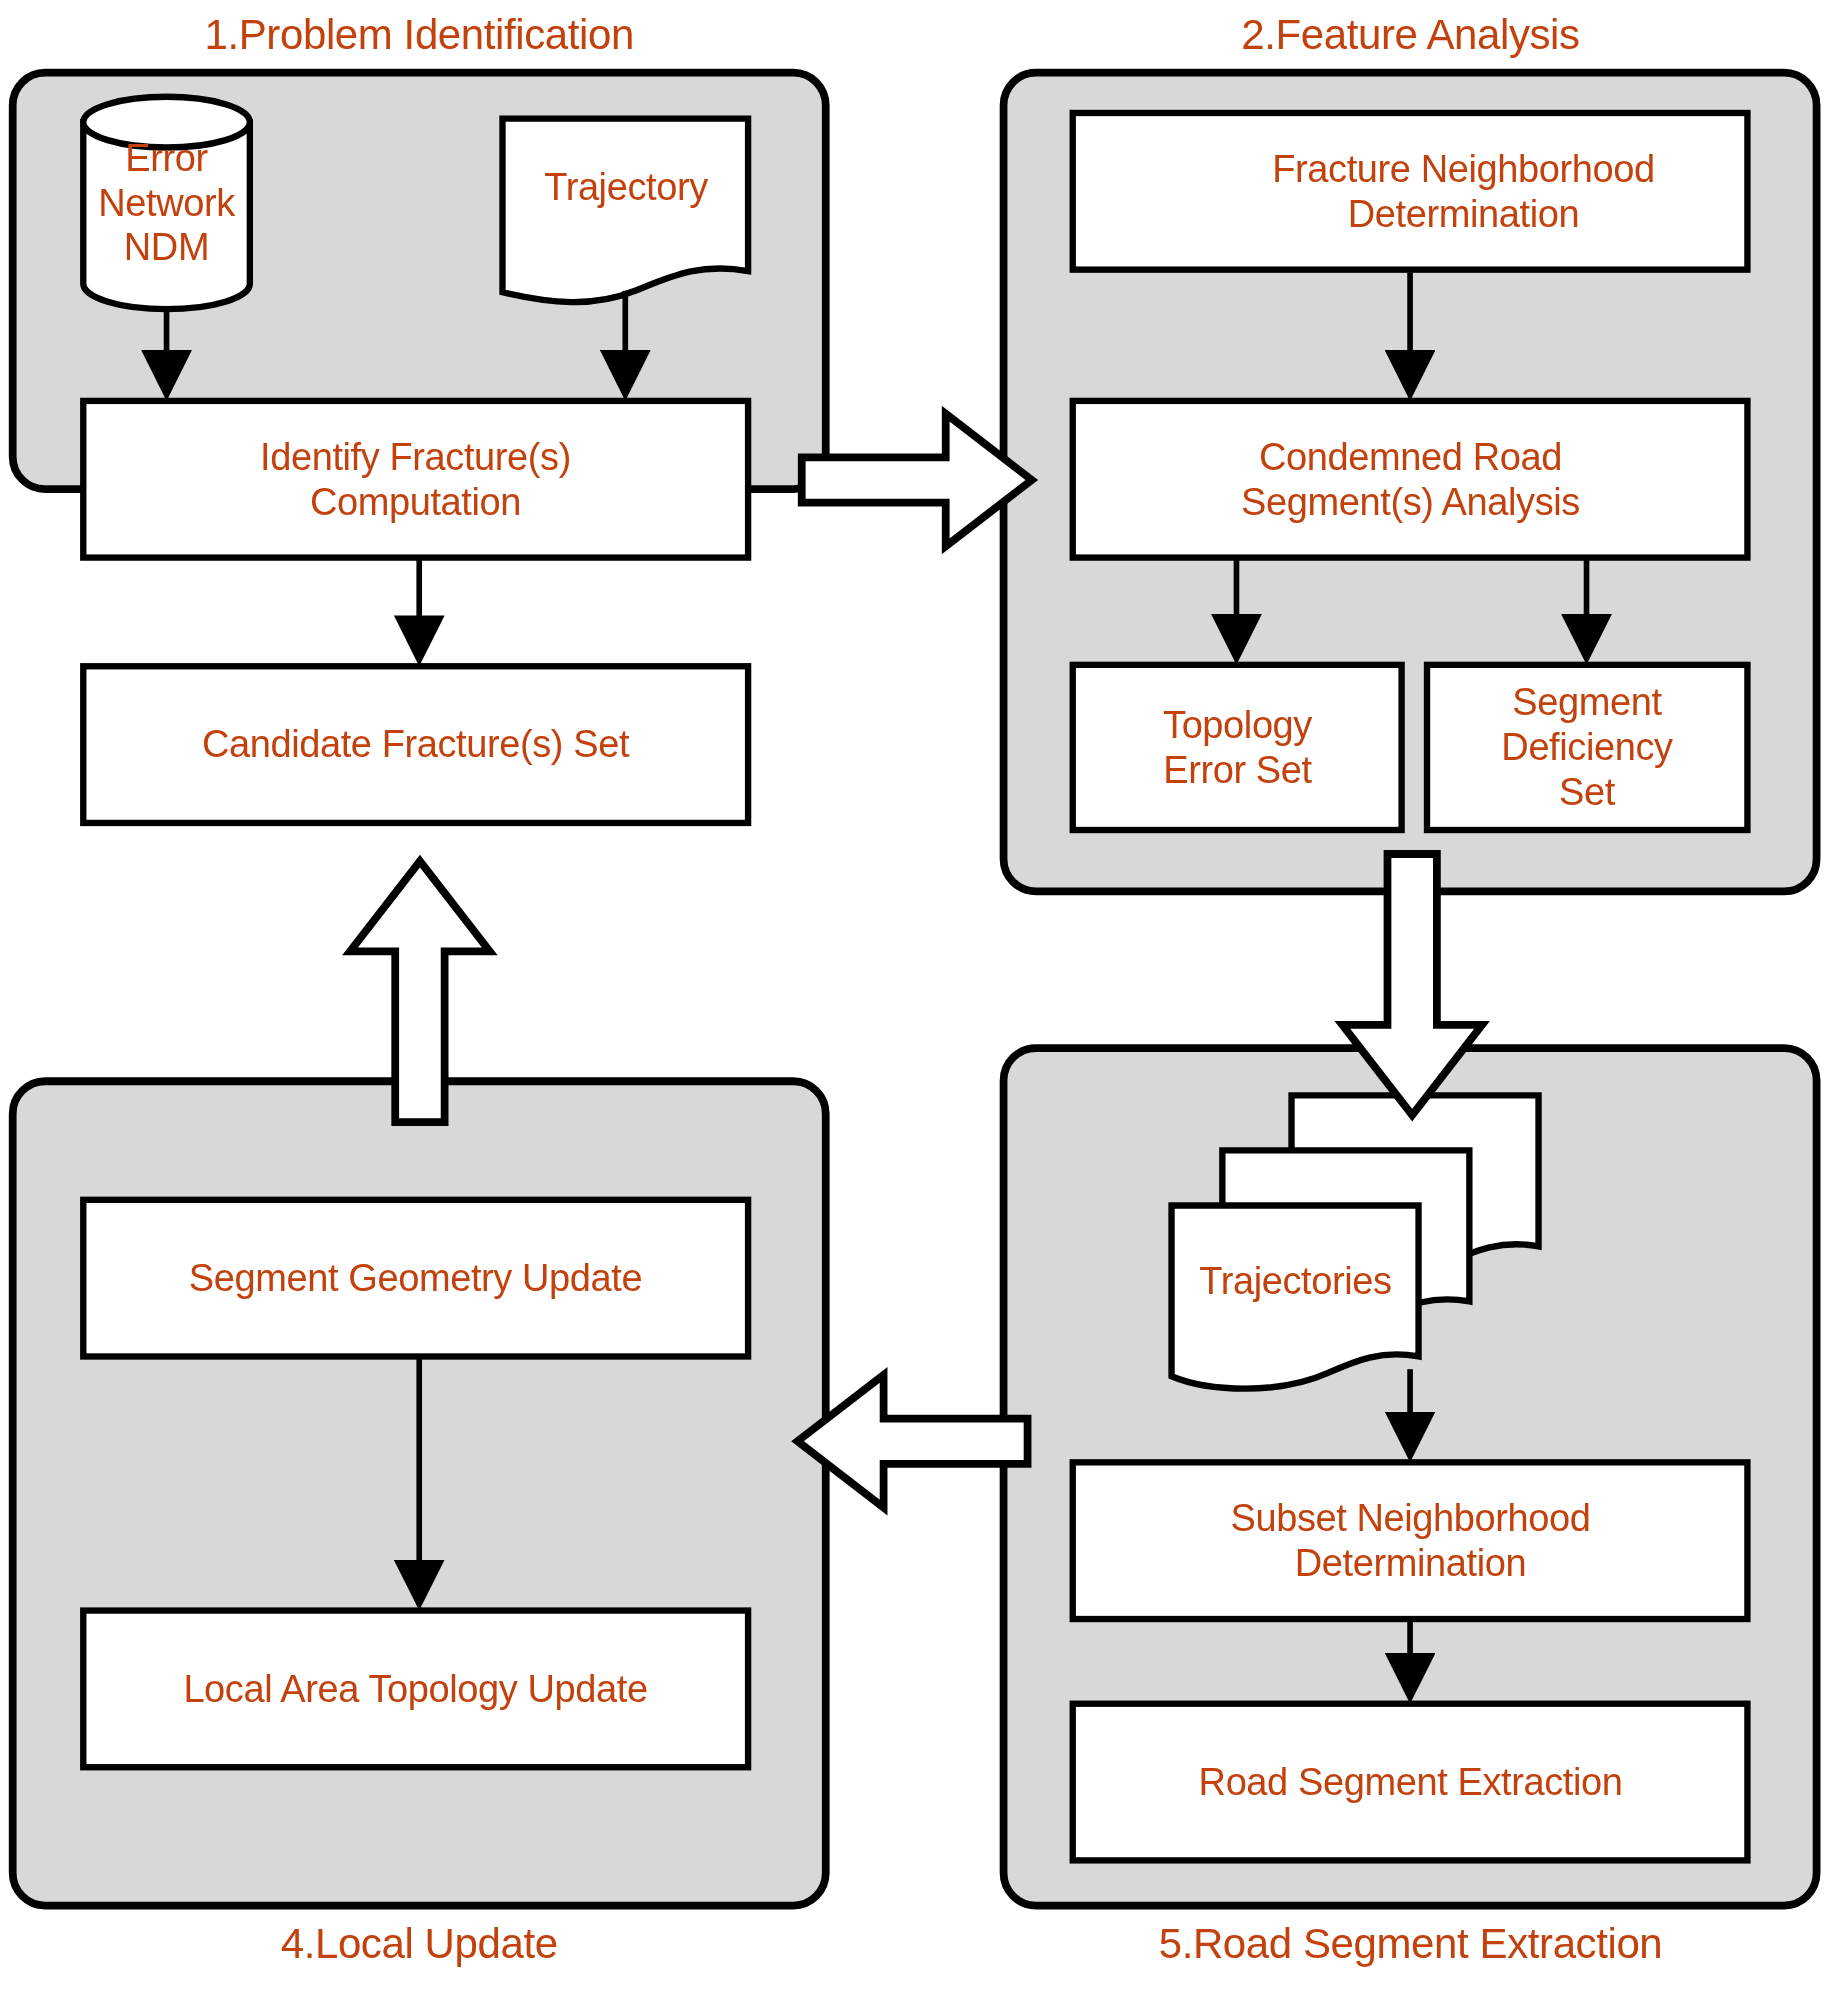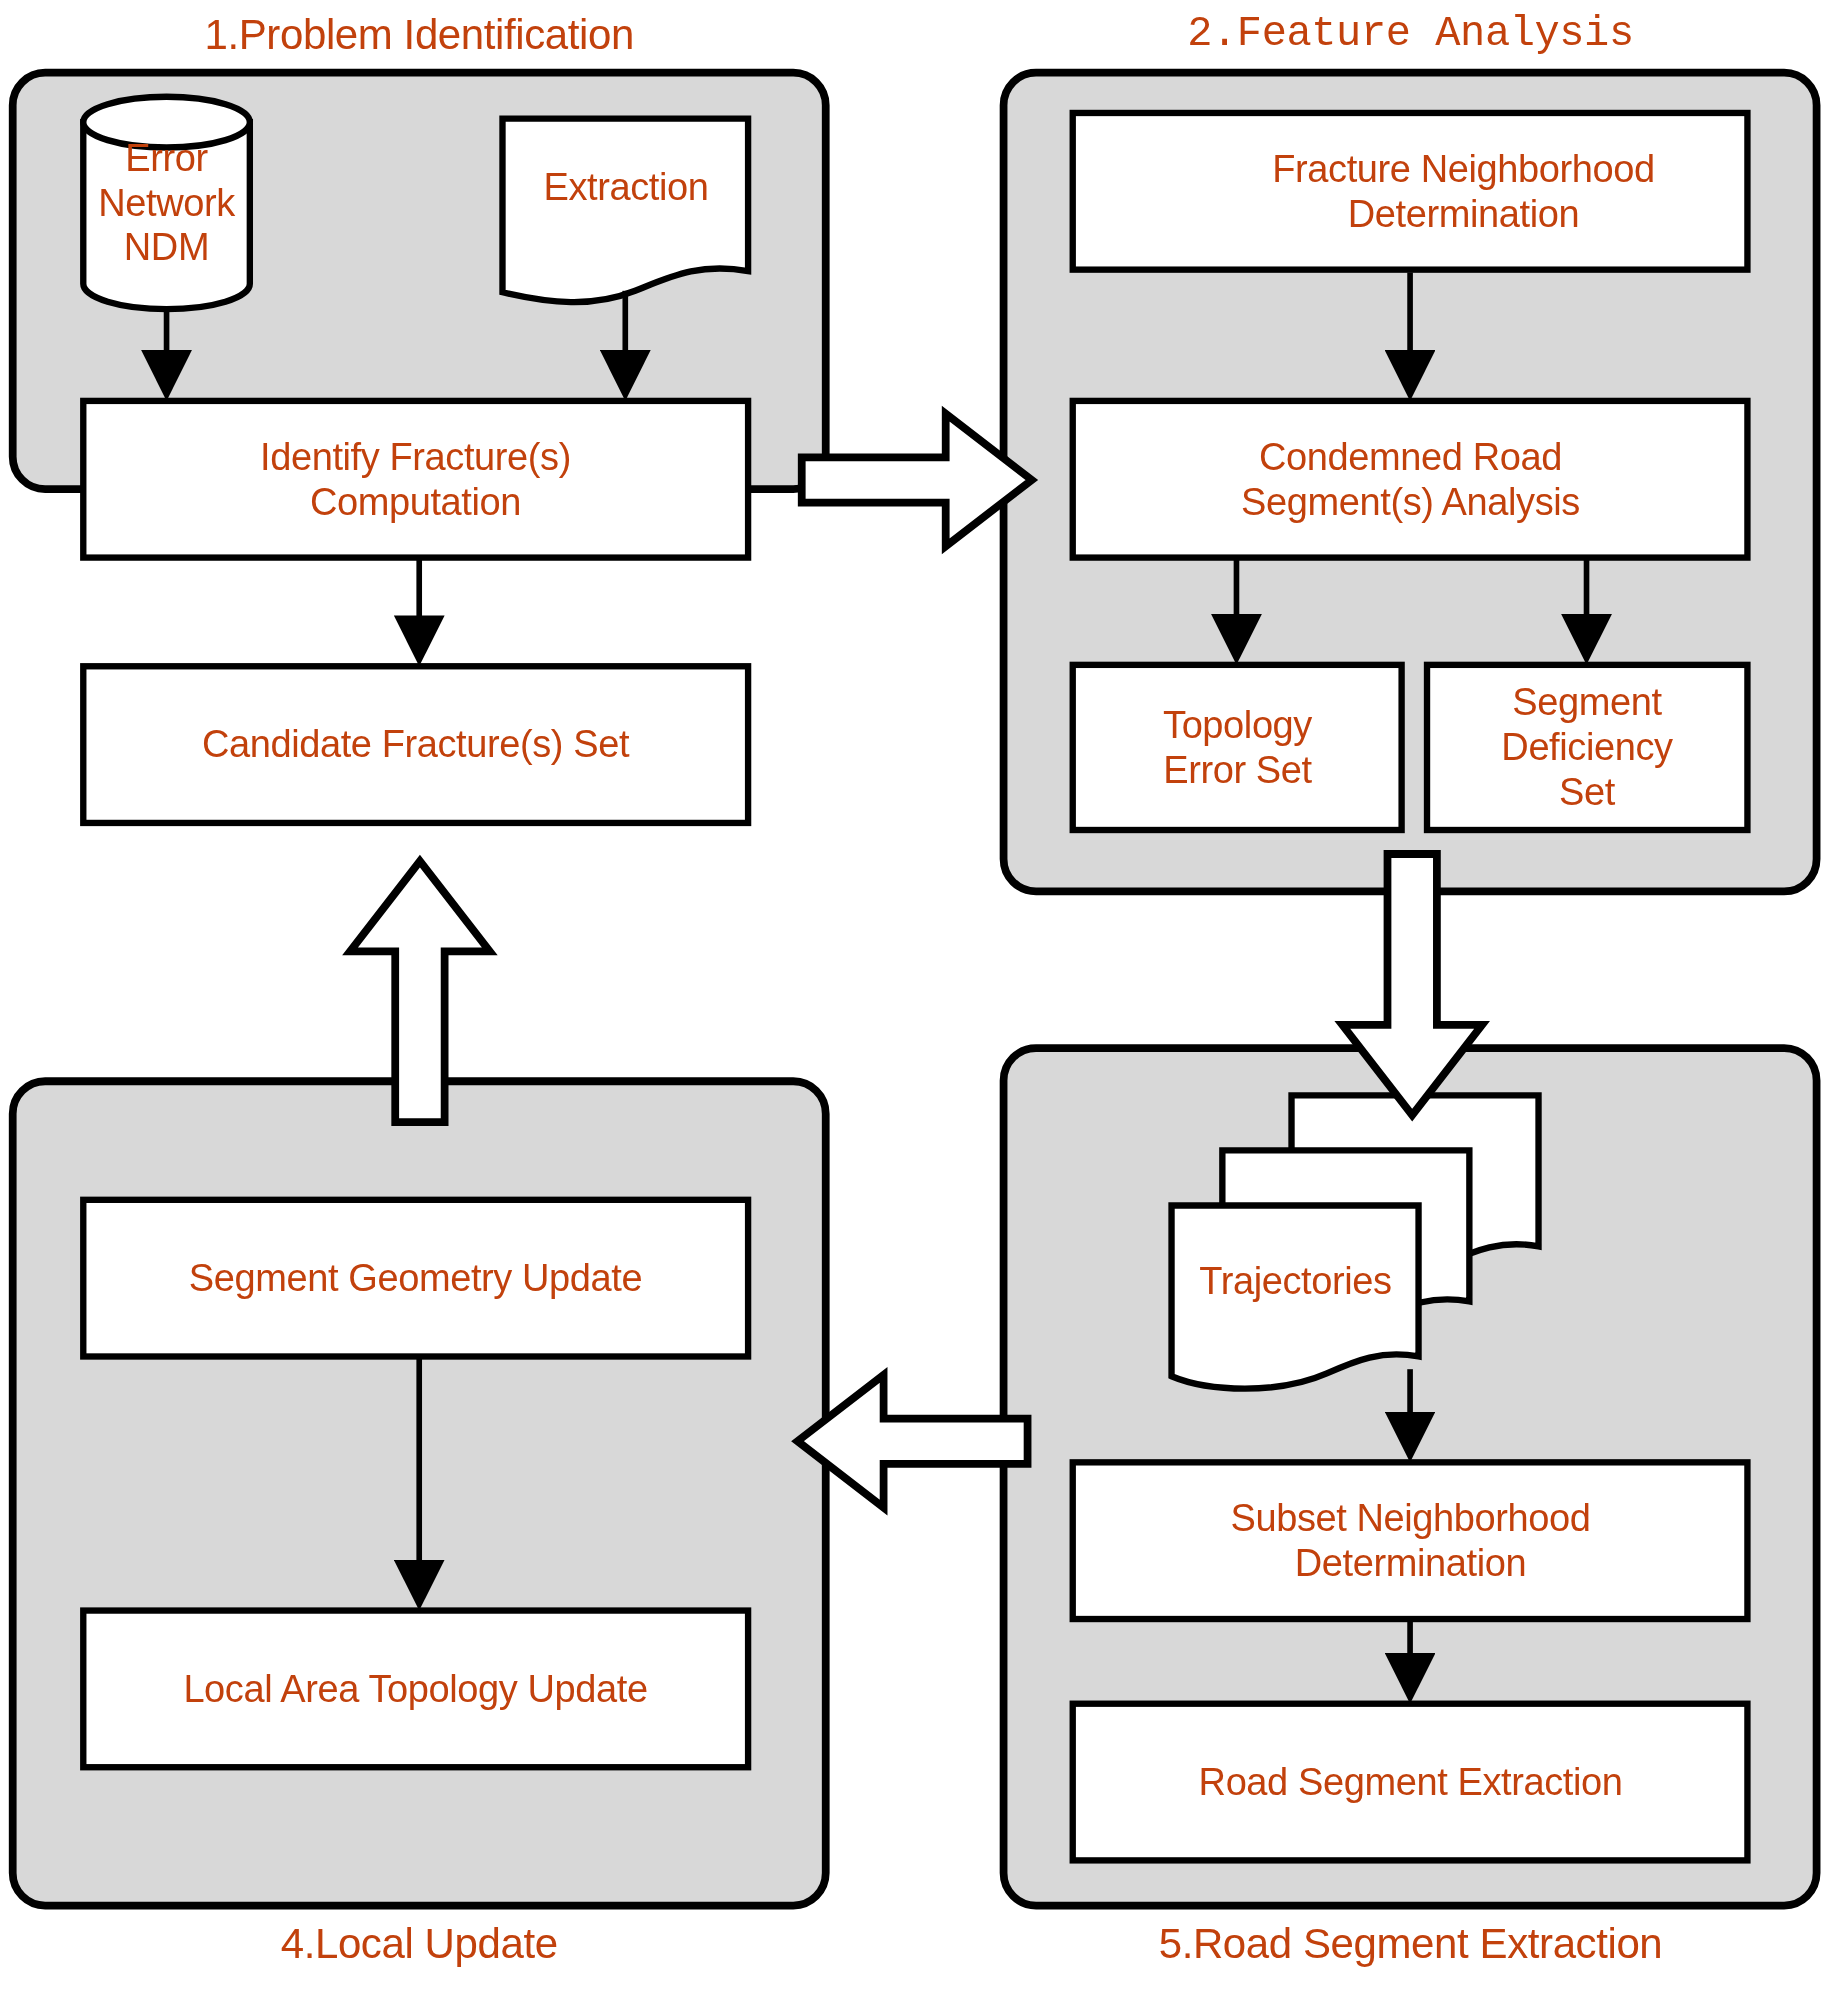--- a/index.html
+++ b/index.html
@@ -130,30 +130,30 @@
 
     <path d="M 1966 1210 L 2036 1210 L 2036 1452 L 2100 1452 L 2001 1580 L 1902 1452 L 1966 1452 Z" fill="#fff" stroke="#000" stroke-width="11" stroke-linejoin="miter"></path>
 
     <path d="M 1456 2074 L 1252 2074 L 1252 2136 L 1130 2042 L 1252 1948 L 1252 2010 L 1456 2010 Z" fill="#fff" stroke="#000" stroke-width="11" stroke-linejoin="miter"></path>
 
     <path d="M 560 1590 L 630 1590 L 630 1348 L 694 1348 L 595 1220 L 496 1348 L 560 1348 Z" fill="#fff" stroke="#000" stroke-width="11" stroke-linejoin="miter"></path>
   </svg>
 
   <div class="txt panel-title" style="left:12.7px; top:7px; width:813px; height:56px;">1.Problem Identification</div>
 
-  <div class="txt panel-title" style="left:1004px; top:7px; width:813px; height:56px;font-family:Liberation Mono, monospace;">2.Feature Analysis</div>
+  <div class="txt panel-title" style="left:1004px; top:7px; width:813px; height:56px;">2.Feature Analysis</div>
 
   <div class="txt panel-title" style="left:1004px; top:1916px; width:813px; height:56px;">5.Road Segment Extraction</div>
 
   <div class="txt panel-title" style="left:12.7px; top:1916px; width:813px; height:56px;">4.Local Update</div>
 
   <div class="txt node-label" style="left:83px; top:143px; width:167px; height:120px;">Error Network
 NDM</div>
 
-  <div class="txt node-label" style="left:503px; top:134px; width:246px; height:106px;">Extraction</div>
+  <div class="txt node-label" style="left:503px; top:134px; width:246px; height:106px;">Trajectory</div>
 
   <div class="txt node-label" style="left:83px; top:401px; width:665px; height:157px;">Identify Fracture(s)
 Computation</div>
 
   <div class="txt node-label" style="left:83px; top:666px; width:665px; height:157px;">Candidate Fracture(s) Set</div>
 
   <div class="txt node-label" style="left:1126px; top:113px; width:675px; height:157px;">Fracture Neighborhood
 Determination</div>
 
   <div class="txt node-label" style="left:1073px; top:401px; width:675px; height:157px;">Condemned Road

